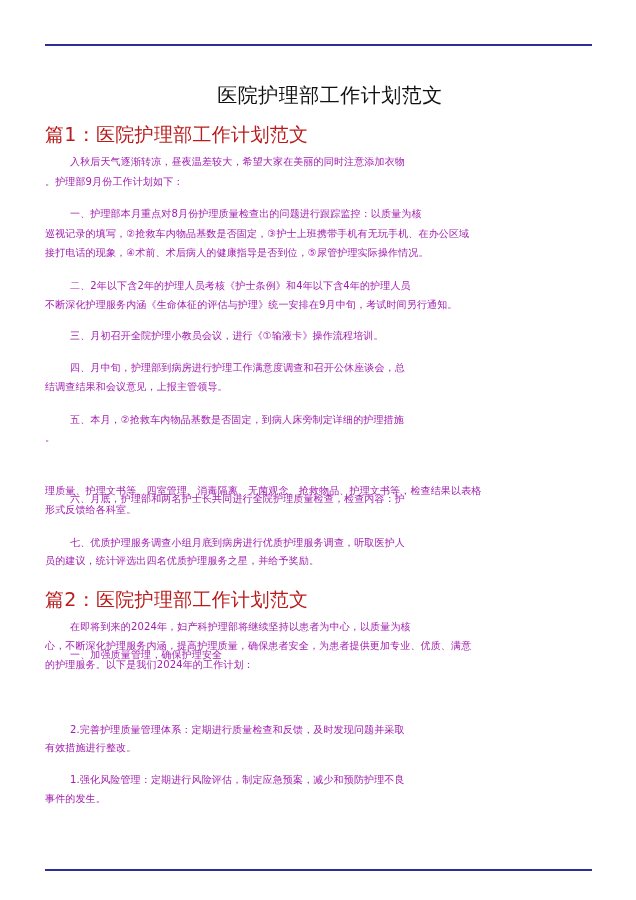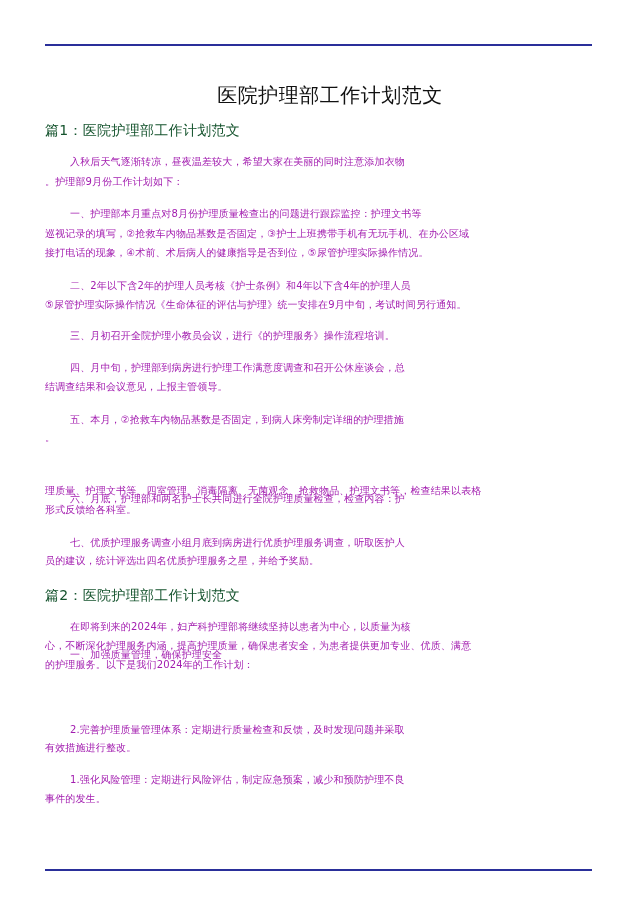--- a/index.html
+++ b/index.html
@@ -9,48 +9,48 @@
     overflow: hidden;
   }
   .rule { position: absolute; left: 45px; width: 547px; height: 2px; background: #2a2f9a; }
   .rule.top { top: 44px; }
   .rule.bottom { top: 869px; }
   .title {
     position: absolute; top: 82px; left: 0; width: 636px; text-align: center;
     font-size: 20px; letter-spacing: 0.5px; color: #111; margin-left: 12px;
   }
   .section-heading {
-    position: absolute; left: 45px; font-size: 14px; color: #14532d; letter-spacing: 0.3px;
+    position: absolute; left: 45px; font-size: 19px; color: #b91c1c; letter-spacing: 0.3px;
   }
   .line {
     position: absolute; left: 45px; font-size: 10px; white-space: nowrap; color: #a21caf;
     letter-spacing: 0.15px;
   }
   .indent { left: 70px; }
 </style>
 </head>
 <body>
 
 <div class="rule top"></div>
 
 <div class="title">医院护理部工作计划范文</div>
 
 <div class="section-heading" style="top:122px">篇1：医院护理部工作计划范文</div>
 
 <div class="line indent" style="top:155px">入秋后天气逐渐转凉，昼夜温差较大，希望大家在美丽的同时注意添加衣物</div>
 <div class="line" style="top:175px">。护理部9月份工作计划如下：</div>
 
-<div class="line indent" style="top:207px">一、护理部本月重点对8月份护理质量检查出的问题进行跟踪监控：护理文书等</div>
+<div class="line indent" style="top:207px">一、护理部本月重点对8月份护理质量检查出的问题进行跟踪监控：以质量为核</div>
 <div class="line" style="top:227px">巡视记录的填写，②抢救车内物品基数是否固定，③护士上班携带手机有无玩手机、在办公区域</div>
 <div class="line" style="top:246px">接打电话的现象，④术前、术后病人的健康指导是否到位，⑤尿管护理实际操作情况。</div>
 
 <div class="line indent" style="top:279px">二、2年以下含2年的护理人员考核《护士条例》和4年以下含4年的护理人员</div>
-<div class="line" style="top:298px">⑤尿管护理实际操作情况《生命体征的评估与护理》统一安排在9月中旬，考试时间另行通知。</div>
+<div class="line" style="top:298px">不断深化护理服务内涵《生命体征的评估与护理》统一安排在9月中旬，考试时间另行通知。</div>
 
-<div class="line indent" style="top:329px">三、月初召开全院护理小教员会议，进行《的护理服务》操作流程培训。</div>
+<div class="line indent" style="top:329px">三、月初召开全院护理小教员会议，进行《①输液卡》操作流程培训。</div>
 
 <div class="line indent" style="top:361px">四、月中旬，护理部到病房进行护理工作满意度调查和召开公休座谈会，总</div>
 <div class="line" style="top:380px">结调查结果和会议意见，上报主管领导。</div>
 
 <div class="line indent" style="top:413px">五、本月，②抢救车内物品基数是否固定，到病人床旁制定详细的护理措施</div>
 <div class="line" style="top:431px">。</div>
 
 <div class="line indent" style="top:492px">六、月底，护理部和两名护士长共同进行全院护理质量检查，检查内容：护</div>
 <div class="line" style="top:484px">理质量、护理文书等、四室管理、消毒隔离、无菌观念、抢救物品、护理文书等，检查结果以表格</div>
 <div class="line" style="top:503px">形式反馈给各科室。</div>

